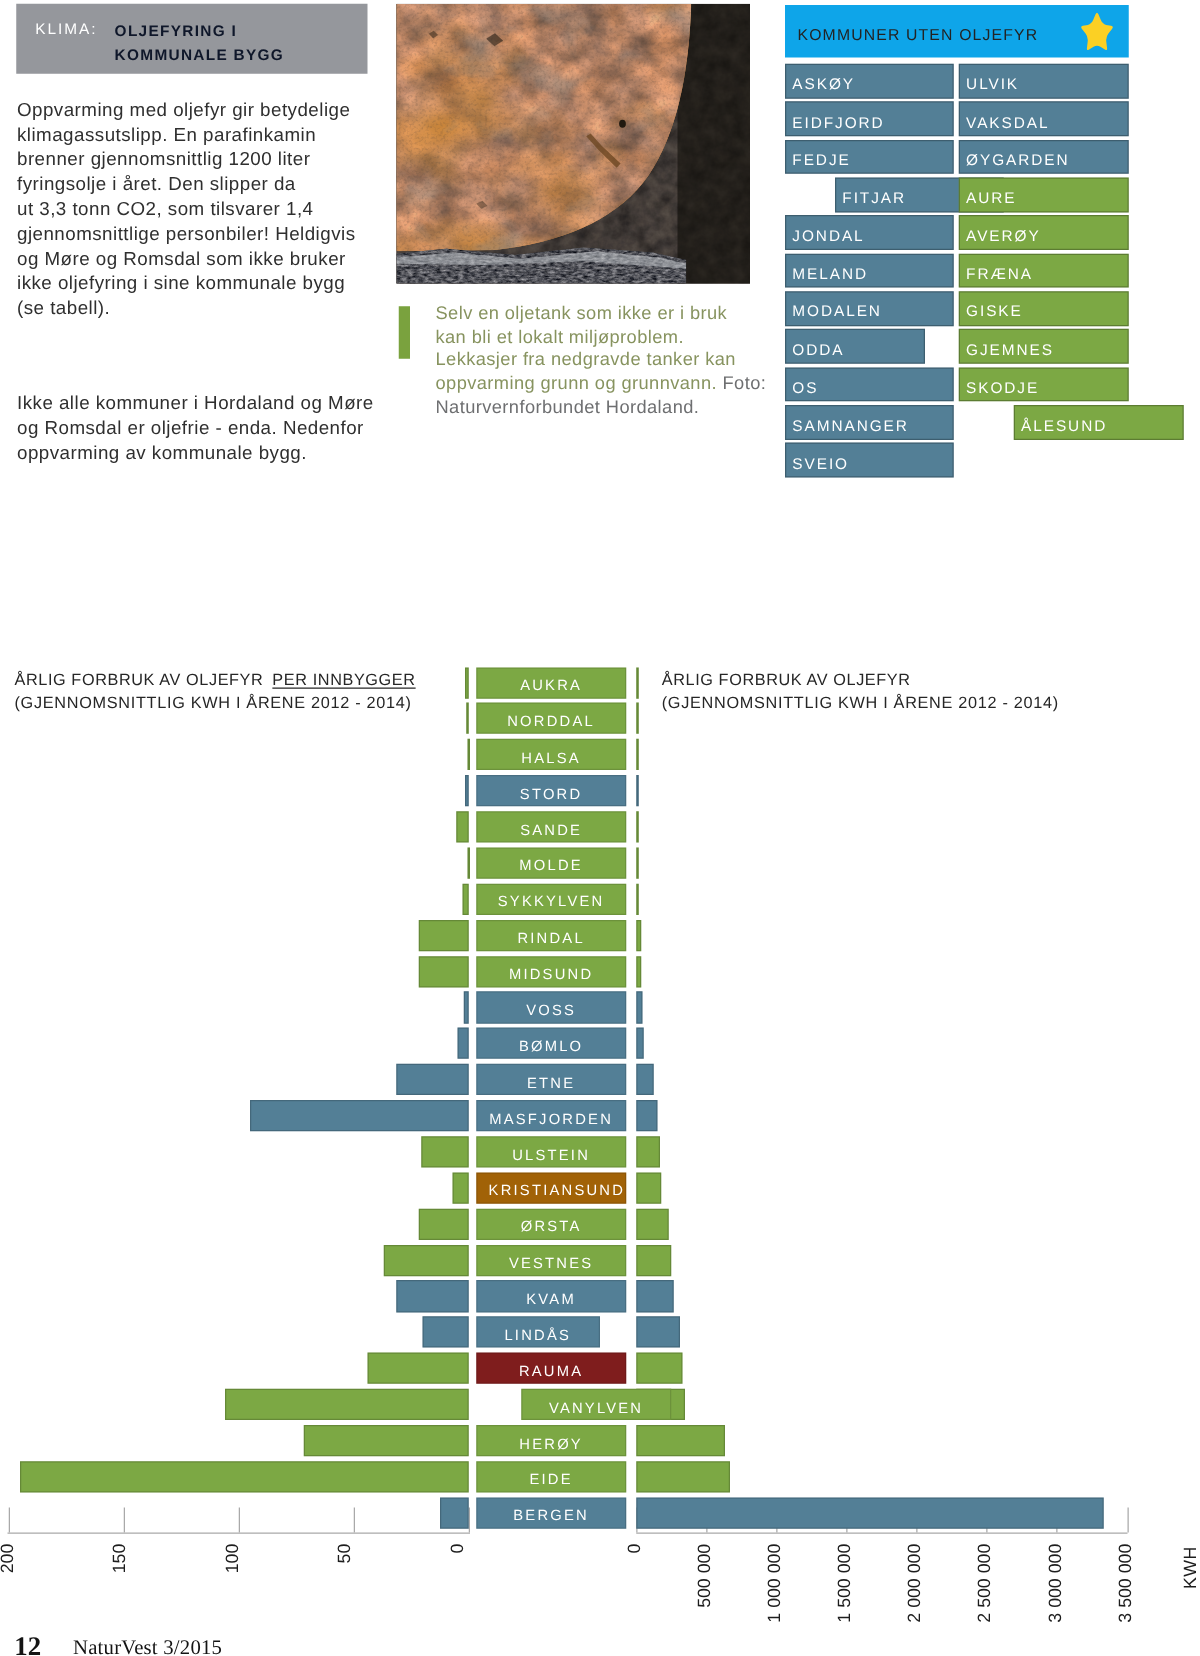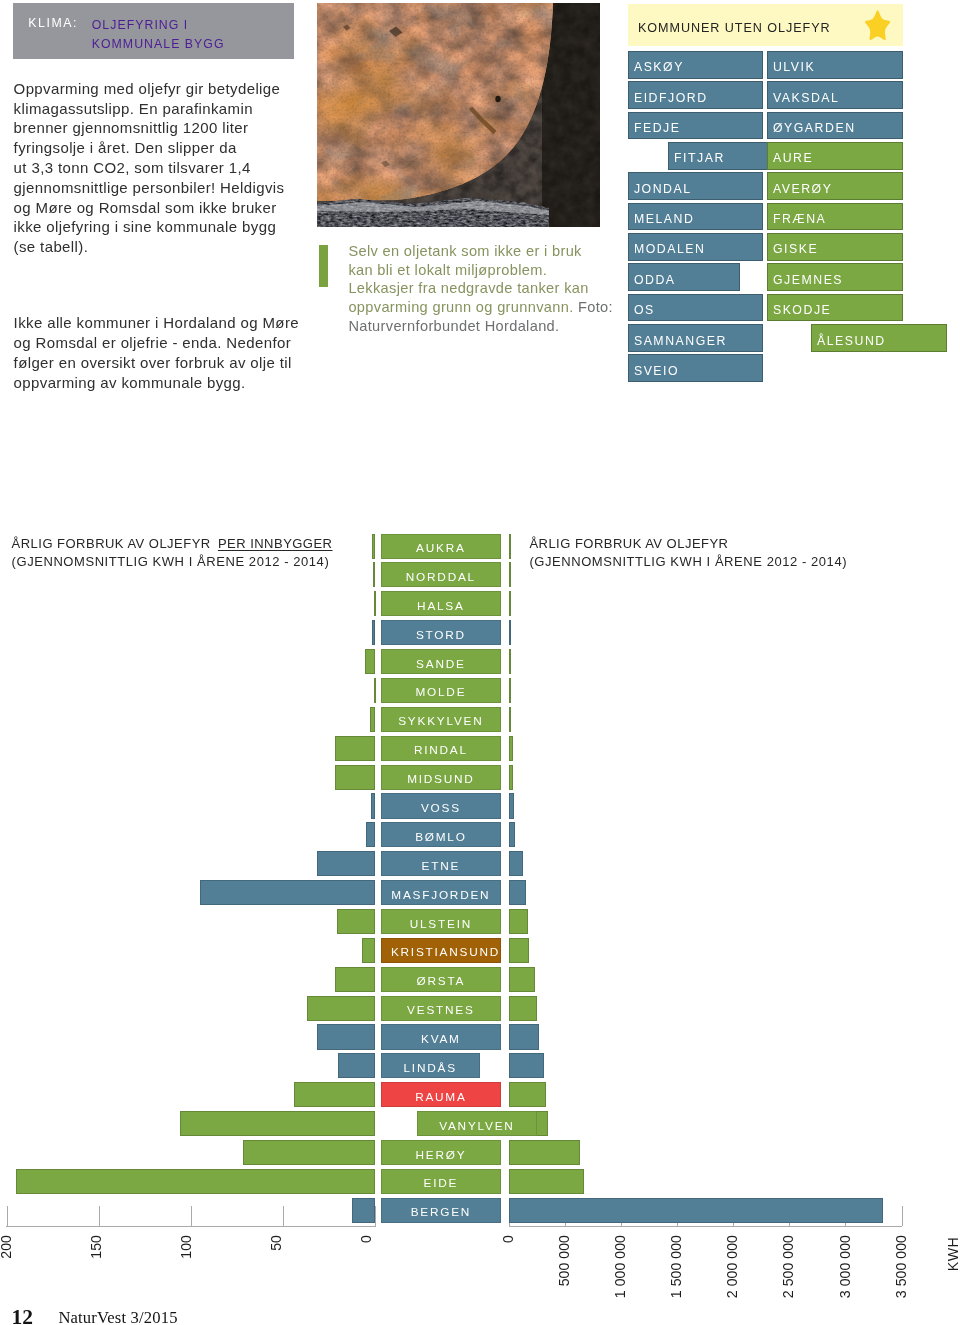--- a/index.html
+++ b/index.html
@@ -6,41 +6,41 @@
   html,body{margin:0;padding:0;}
   body{width:960px;height:1325px;background:#fff;position:relative;overflow:hidden;
        font-family:"Liberation Sans",sans-serif;color:#3a3a3a;}
   .abs{position:absolute;}
 
   
   #article-header{left:13px;top:3px;width:281px;height:56px;background:#95979c;}
   #article-header .kicker{position:absolute;left:15.3px;top:13.2px;font-size:12.3px;
       letter-spacing:1.55px;color:#fff;}
   #article-header .title{position:absolute;left:78.7px;top:13.2px;font-size:12.3px;
-      letter-spacing:1.05px;color:#4c1d95;line-height:19.2px;}
+      letter-spacing:1.05px;color:#0f172a;line-height:19.2px;font-weight:bold;}
 
   
   #article-body{left:13.6px;top:0;width:310px;font-size:15px;letter-spacing:0.38px;
       line-height:19.8px;color:#2f2f2f;}
   #article-body .para{position:absolute;left:0;white-space:nowrap;}
   #para-0{top:78.8px;}
   #para-1{top:313.4px;}
 
   
   #photo{left:317px;top:3px;width:283px;height:224px;overflow:hidden;}
   #photo svg{display:block;}
 
   
   #caption-rule{left:318.9px;top:245.1px;width:9px;height:42.1px;background:#7aa23e;}
   #caption{left:348.4px;top:242.2px;width:268px;font-size:14.6px;letter-spacing:0.34px;
       line-height:18.6px;color:#87935f;white-space:nowrap;}
   #caption .grey{color:#6e6f71;}
 
   
-  #table-header{left:628px;top:3.6px;width:275px;height:42.6px;background:#fef9c3;text-align:right;}
+  #table-header{left:628px;top:3.6px;width:275px;height:42.6px;background:#0ea5e9;text-align:right;}
   #table-header .t{position:absolute;left:10px;top:17.2px;font-size:12.6px;
       letter-spacing:0.94px;color:#232323;}
   #table-header .star{position:absolute;left:235.8px;top:5px;line-height:0;}
   .muni{position:absolute;height:27.8px;font-size:12.3px;letter-spacing:1.54px;color:#fff;
       box-sizing:border-box;border:0.6px solid rgba(0,0,0,0.26);}
   .muni span{position:absolute;left:4.9px;top:8.6px;}
 
   
   .chart-title{position:absolute;font-size:13px;letter-spacing:0.48px;line-height:18.1px;
       color:#262626;white-space:nowrap;}
@@ -82,21 +82,20 @@
       <div>fyringsolje i året. Den slipper da</div>
       <div>ut 3,3 tonn CO2, som tilsvarer 1,4</div>
       <div>gjennomsnittlige personbiler! Heldigvis</div>
       <div>og Møre og Romsdal som ikke bruker</div>
       <div>ikke oljefyring i sine kommunale bygg</div>
       <div>(se tabell).</div>
     </div>
     <div class="para" id="para-1">
       <div>Ikke alle kommuner i Hordaland og Møre</div>
       <div>og Romsdal er oljefrie - enda. Nedenfor</div>
-      <div>følger en oversikt over forbruk av olje til</div>
       <div>oppvarming av kommunale bygg.</div>
     </div>
   </div>
 
 <div class="abs" id="photo">
     <svg width="283" height="224" viewBox="0 0 283 224" preserveAspectRatio="none">
   <defs>
     <filter id="rustTex" x="0" y="0" width="100%" height="100%" color-interpolation-filters="sRGB">
       <feTurbulence type="fractalNoise" baseFrequency="0.035 0.042" numOctaves="5" seed="7" result="n1"></feTurbulence>
       <feColorMatrix in="n1" type="matrix" result="c1" values="0.95 -0.05 -0.05 0 0.33
@@ -384,21 +383,21 @@
     <div class="clabel" style="left: 380.7px; top: 1024.46px; width: 120.4px; background: rgb(83, 127, 150);">
       <span>KVAM</span>
     </div>
     <div class="cbar" style="left: 337.867px; top: 1053.34px; width: 37.4332px; background: rgb(83, 127, 150);"></div>
     <div class="cbar" style="left: 508.6px; top: 1053.34px; width: 35.5946px; background: rgb(83, 127, 150);"></div>
     <div class="clabel" style="left: 380.7px; top: 1053.34px; width: 99px; background: rgb(83, 127, 150);">
       <span>LINDÅS</span>
     </div>
     <div class="cbar" style="left: 293.98px; top: 1082.22px; width: 81.3204px; background: rgb(124, 168, 68);"></div>
     <div class="cbar" style="left: 508.6px; top: 1082.22px; width: 37.5034px; background: rgb(124, 168, 68);"></div>
-    <div class="clabel" style="left: 380.7px; top: 1082.22px; width: 120.4px; background: #ef4444;">
+    <div class="clabel" style="left: 380.7px; top: 1082.22px; width: 120.4px; background: #7f1d1d;">
       <span>RAUMA</span>
     </div>
     <div class="cbar" style="left: 179.836px; top: 1111.1px; width: 195.464px; background: rgb(124, 168, 68);"></div>
     <div class="cbar" style="left: 508.6px; top: 1111.1px; width: 39.5246px; background: rgb(124, 168, 68);"></div>
     <div class="clabel" style="left: 380.7px; top: 1111.1px; width: 120.4px; background: rgb(124, 168, 68); margin-left: 36px;">
       <span>VANYLVEN</span>
     </div>
     <div class="cbar" style="left: 243.085px; top: 1139.98px; width: 132.215px; background: rgb(124, 168, 68);"></div>
     <div class="cbar" style="left: 508.6px; top: 1139.98px; width: 71.4137px; background: rgb(124, 168, 68);"></div>
     <div class="clabel" style="left: 380.7px; top: 1139.98px; width: 120.4px; background: rgb(124, 168, 68);">

